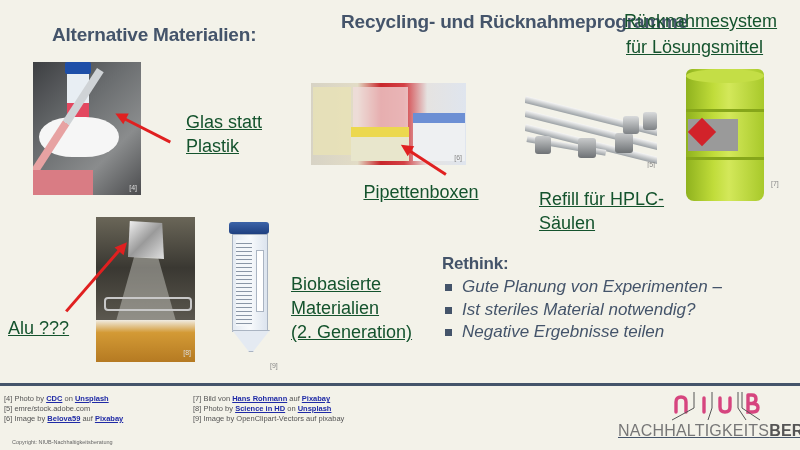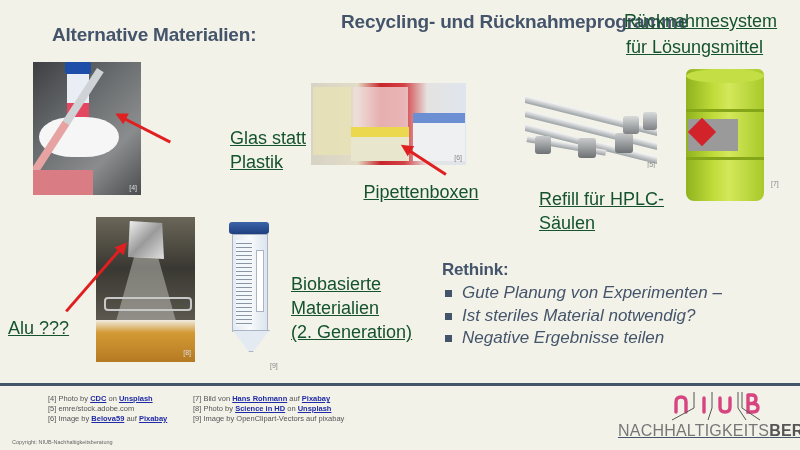--- a/index.html
+++ b/index.html
@@ -33,21 +33,21 @@
 
 <div class="photo" style="left:33px; top:62px; width:108px; height:133px; background:linear-gradient(135deg,#3d3f42 0%,#6b6e70 40%,#8a8c8d 70%,#4b4c4e 100%);">
   <div class="abs" style="left:32px; top:0; width:26px; height:12px; background:#1e4fa8; border-radius:2px;"></div>
   <div class="abs" style="left:34px; top:12px; width:22px; height:52px; background:linear-gradient(#e8eef3 55%,#e34860 55%);"></div>
   <div class="abs" style="left:6px; top:55px; width:80px; height:40px; background:#f6f6f6; border-radius:50%/60%;"></div>
   <div class="abs" style="left:64px; top:6px; width:8px; height:140px; background:linear-gradient(#cfd3d6 45%,#e7a2a2 45%); transform:rotate(33deg); transform-origin:top left;"></div>
   <div class="abs" style="left:0; top:108px; width:60px; height:25px; background:#d97c84;"></div>
   <span class="ref" style="right:4px; bottom:4px;">[4]</span>
 </div>
 <div class="arrow" style="left:124px; top:117px; width:52px; transform:rotate(27deg);"></div>
-<div class="abs label" style="left:186px; top:126px;margin-left:44px;">
+<div class="abs label" style="left:186px; top:110px;">
   <div>Glas statt</div>
   <div>Plastik</div>
 </div>
 
 <div class="photo" style="left:311px; top:83px; width:155px; height:82px; background:linear-gradient(90deg,#d7d3c5 0%,#e2dcc6 30%,#c8262b 45%,#d34045 60%,#e5e3e1 75%,#dfe5ee 100%);">
   <div class="abs" style="left:2px; top:4px; width:38px; height:68px; background:#e9e2b5; opacity:.8;"></div>
   <div class="abs" style="left:42px; top:4px; width:55px; height:40px; background:rgba(240,220,220,.75);"></div>
   <div class="abs" style="left:40px; top:44px; width:58px; height:10px; background:#ecd84e;"></div>
   <div class="abs" style="left:40px; top:54px; width:58px; height:24px; background:#e8e6cc;"></div>
   <div class="abs" style="left:102px; top:30px; width:52px; height:10px; background:#6c8fd4;"></div>
@@ -103,32 +103,32 @@
   <div class="abs" style="left:8px; top:18px; width:16px; height:86px; background:repeating-linear-gradient(#f4f7fa 0 3px,#8a96a6 3px 4px);"></div>
   <div class="abs" style="left:28px; top:28px; width:6px; height:60px; background:#fff; border:1px solid #aab4c2;"></div>
 </div>
 <span class="ref dark abs" style="left:270px; top:362px;">[9]</span>
 <div class="abs label" style="left:291px; top:272px;">
   <div>Biobasierte</div>
   <div>Materialien</div>
   <div>(2. Generation)</div>
 </div>
 
-<div class="abs" style="left:442px; top:260px;">
+<div class="abs" style="left:442px; top:254px;">
   <div class="h-title" style="font-size:17px; margin-bottom:2px;">Rethink:</div>
   <ul class="rethink-list">
     <li><span class="bullet"></span><span>Gute Planung von Experimenten –</span></li>
     <li><span class="bullet"></span><span>Ist steriles Material notwendig?</span></li>
     <li><span class="bullet"></span><span>Negative Ergebnisse teilen</span></li>
   </ul>
 </div>
 
 <div class="divider"></div>
 
-<div class="refs" style="left:4px; top:394px;margin-left:44px;">
+<div class="refs" style="left:4px; top:394px;">
   <div><span>[4] Photo by </span><a>CDC</a><span> on </span><a>Unsplash</a></div>
   <div>[5] emre/stock.adobe.com</div>
   <div><span>[6] Image by </span><a>Belova59</a><span> auf </span><a>Pixabay</a></div>
 </div>
 <div class="refs" style="left:193px; top:394px;">
   <div><span>[7] Bild von </span><a>Hans Rohmann</a><span> auf </span><a>Pixabay</a></div>
   <div><span>[8] Photo by </span><a>Science in HD</a><span> on </span><a>Unsplash</a></div>
   <div>[9]  Image by OpenClipart-Vectors auf pixabay</div>
 </div>
 <div class="abs" style="left:12px; top:439px; font-size:5.5px; color:#666;">Copyright: NIUB-Nachhaltigkeitsberatung</div>

